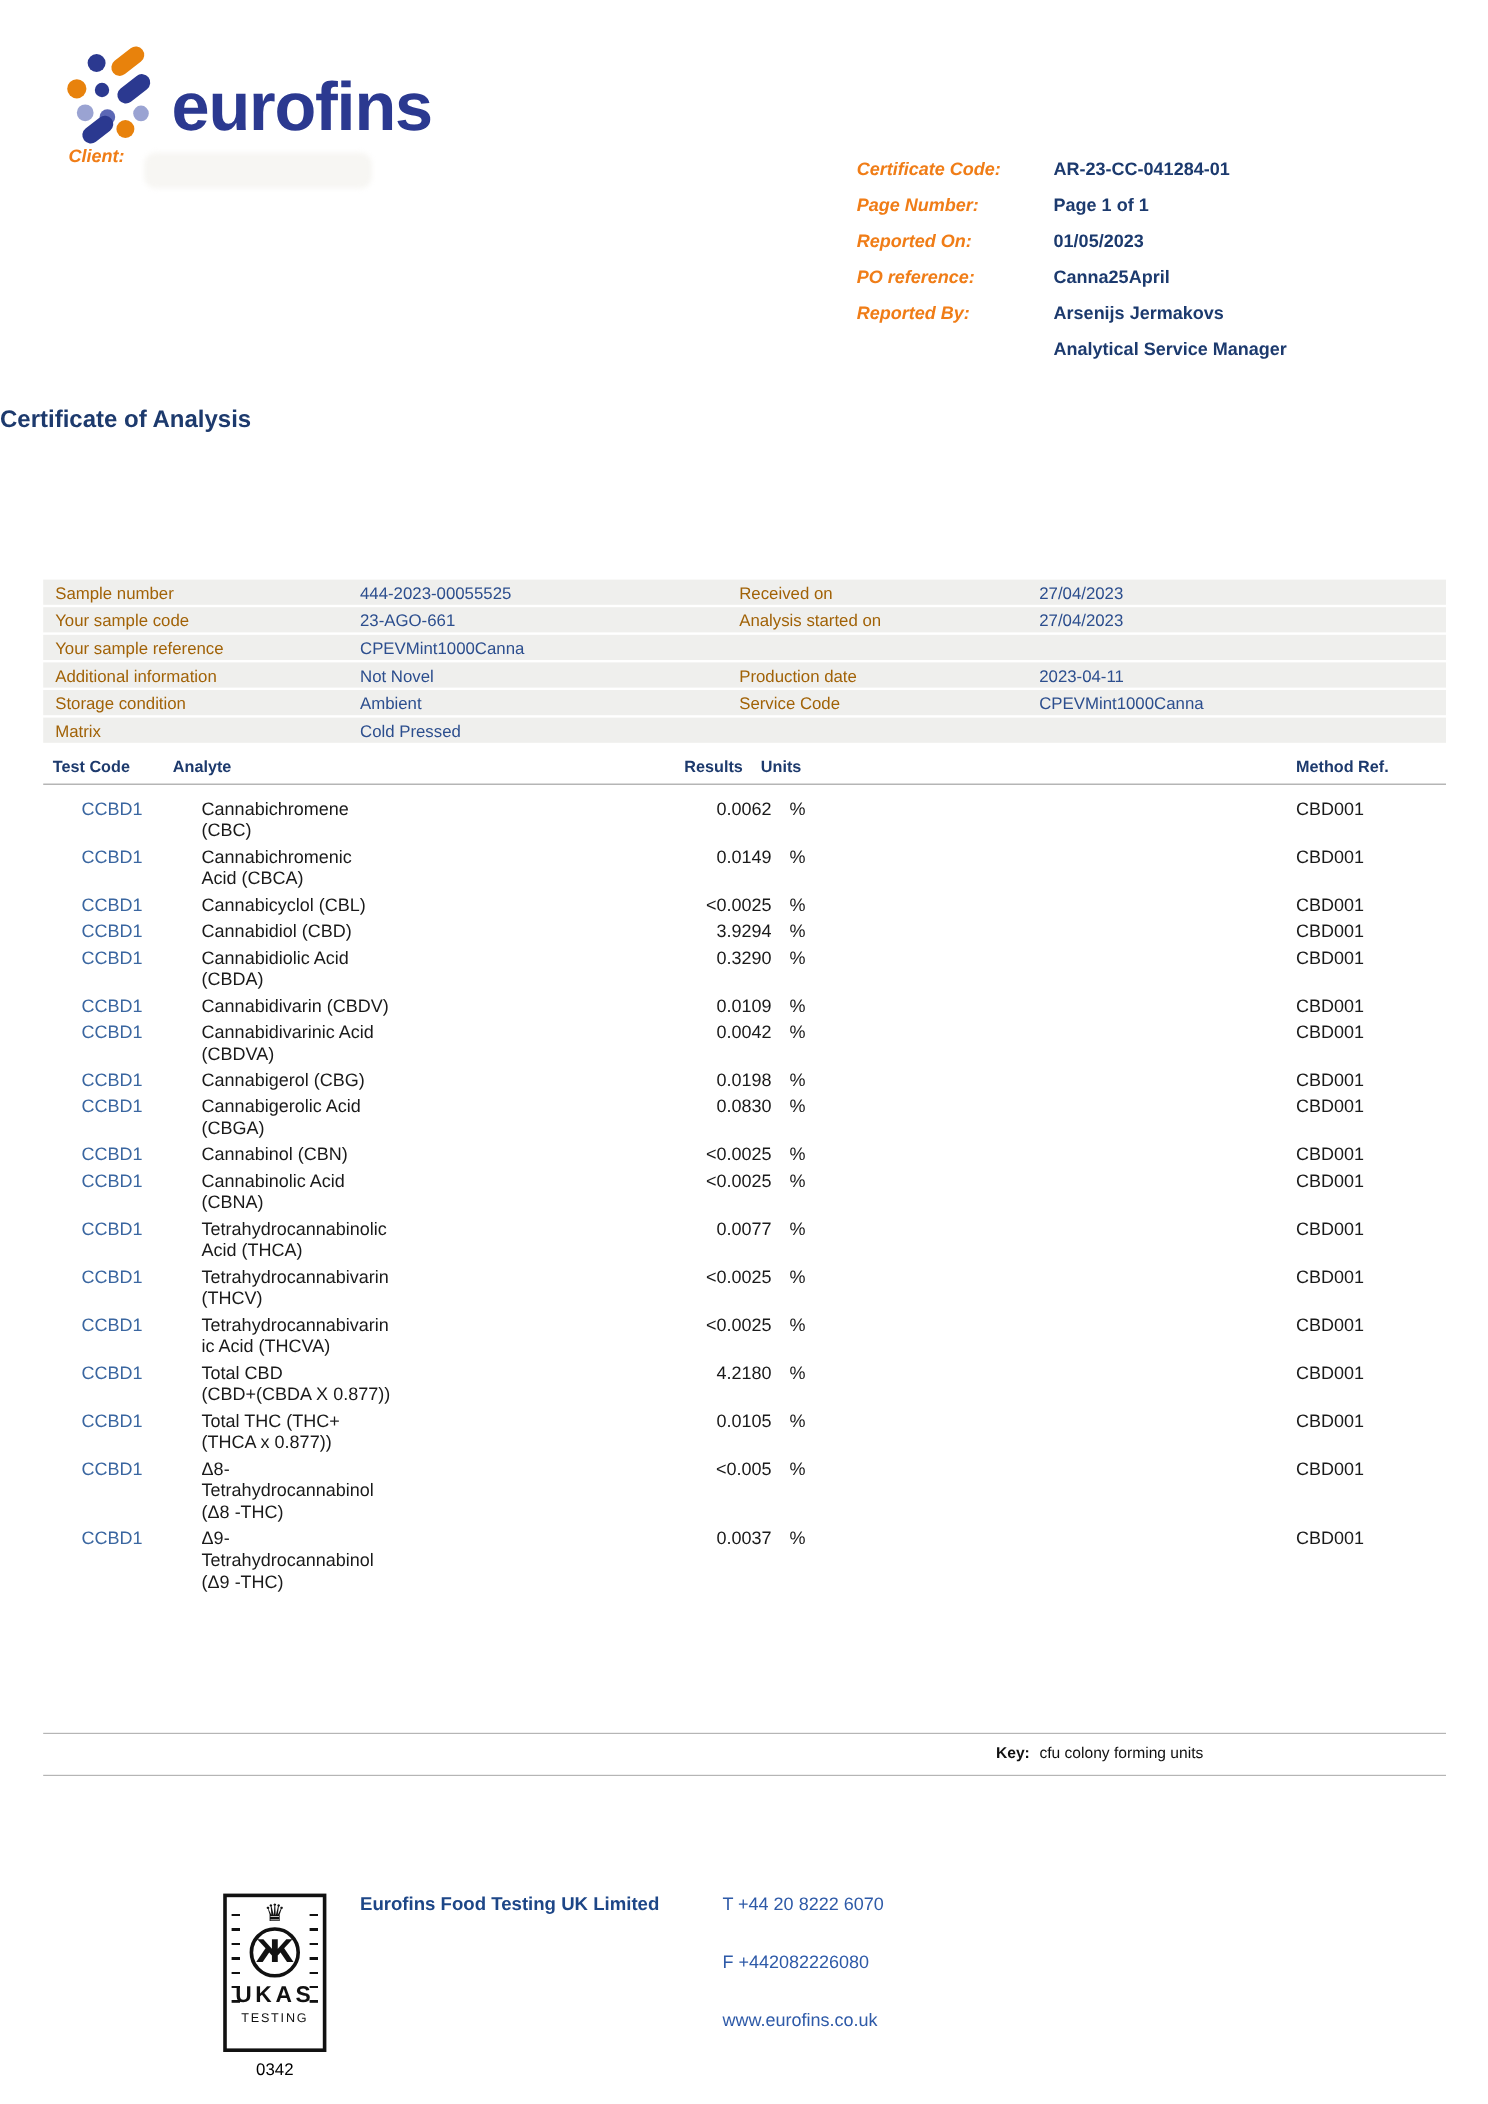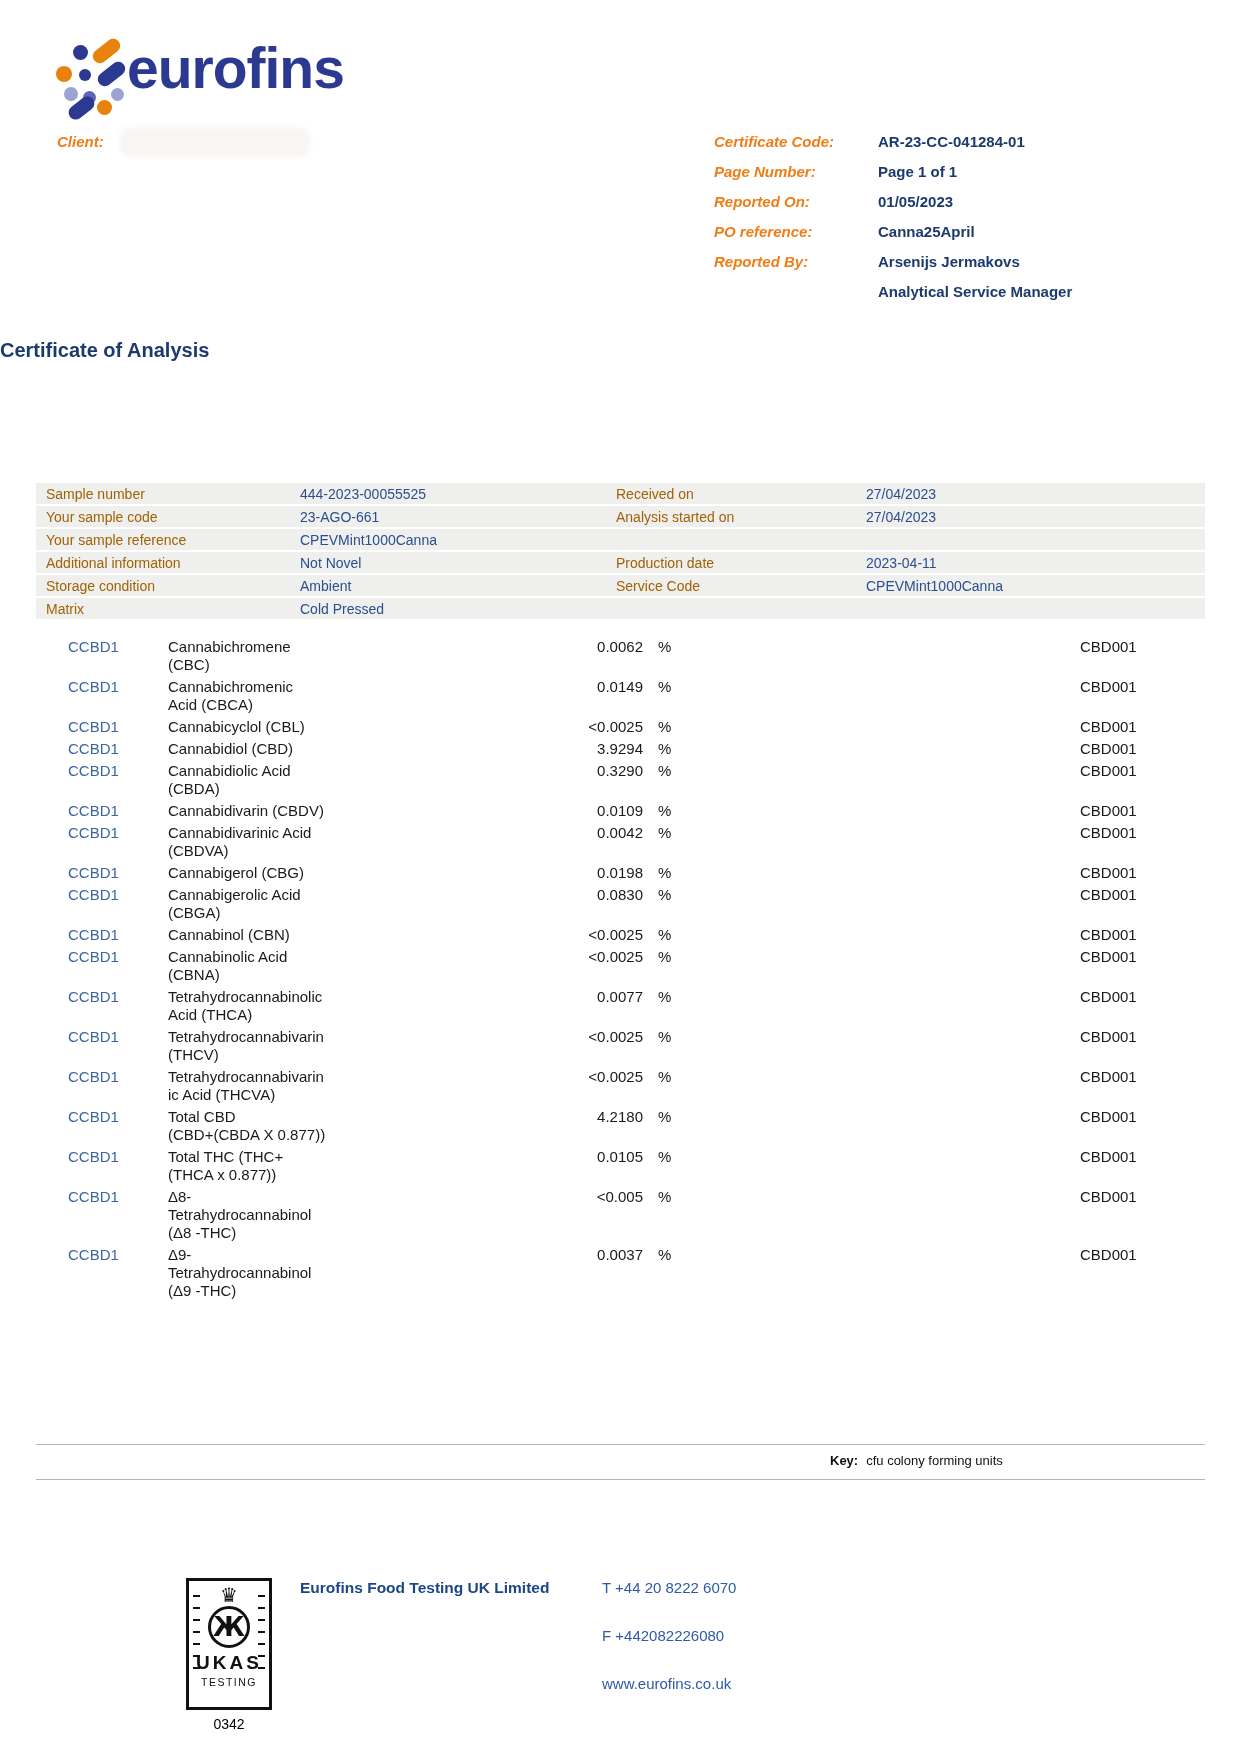--- a/index.html
+++ b/index.html
@@ -1,21 +1,21 @@
 <!DOCTYPE html>
 <html><head>
 <meta charset="utf-8">
 <style>
   * { margin:0; padding:0; box-sizing:border-box; }
   html,body { background:#ffffff; }
   body { font-family:"Liberation Sans", sans-serif; color:#1a1a1a; }
   .page { position:relative; width:1240px; height:1753px; background:#fff; overflow:hidden; }
 
   
-  .logo { position:absolute; left:55px; top:40px; display:flex; align-items:flex-start; }
+  .logo { position:absolute; left:55px; top:40px; display:flex; align-items:flex-end; gap:16px; }
   .logo-dots { position:relative; width:72px; height:78px; }
   .logo-dots span { position:absolute; display:block; }
   .dot { border-radius:50%; }
   .cap { border-radius:9px; }
   .c-navy { background:#2b3990; }
   .c-orange { background:#e8820c; }
   .c-lav { background:#9aa3d2; }
   .c-mpur { background:#5b67b5; }
   .d1 { left:18px; top:5px;  width:15px; height:15px; }
   .d2 { left:36px; top:4px;  width:31px; height:14px; transform:rotate(-38deg); }
@@ -23,21 +23,21 @@
   .d4 { left:24px; top:29px; width:12px; height:12px; }
   .d5 { left:41px; top:27px; width:31px; height:14px; transform:rotate(-38deg); }
   .d6 { left:9px;  top:47px; width:14px; height:14px; }
   .d7 { left:28px; top:51px; width:13px; height:13px; }
   .d8 { left:12px; top:61px; width:29px; height:14px; transform:rotate(-38deg); }
   .d9 { left:42px; top:60px; width:15px; height:15px; }
   .d10{ left:56px; top:48px; width:13px; height:13px; }
   .wordmark { font-size:57px; font-weight:bold; color:#2b3990; letter-spacing:-1px; line-height:1; }
 
   
-  .client { position:absolute; left:57px; top:133px; font-size:15px; font-weight:bold; font-style:italic; color:#f07d17; }
+  .client { position:absolute; left:57px; top:122px; font-size:15px; font-weight:bold; font-style:italic; color:#f07d17; }
   .client-redacted { position:absolute; left:120px; top:127px; width:190px; height:30px; background:#f7f6f3; border-radius:10px; filter:blur(2px); }
   .meta { position:absolute; left:714px; top:133px; display:grid; grid-template-columns:158px auto; column-gap:6px; row-gap:12px; font-size:15px; line-height:18px; }
   .meta .m-label { color:#f07d17; font-weight:bold; font-style:italic; white-space:nowrap; }
   .meta .m-value { color:#1c3a6e; font-weight:bold; white-space:nowrap; }
 
   
   .title { position:absolute; left:0; top:339px; width:1140px; 
            font-size:20px; font-weight:bold; color:#1d3a6d; }
 
   
@@ -185,20 +185,28 @@
     </div>
       <div class="sample-row">
       <div class="s-label">Matrix</div>
       <div class="s-value">Cold Pressed</div>
       <div class="s-label"></div>
       <div class="s-value"></div>
     </div>
     </div>
 
   <div class="results">
+    <div class="r-head">
+      <div class="col-code">Test Code</div>
+      <div class="col-analyte">Analyte</div>
+      <div class="col-result">Results</div>
+      <div class="col-unit">Units</div>
+      <div class="col-spacer"></div>
+      <div class="col-method">Method Ref.</div>
+    </div>
     <div class="r-body">
 
     <div class="r-row">
         <div class="col-code">CCBD1</div>
         <div class="col-analyte">Cannabichromene
 (CBC)</div>
         <div class="col-result">0.0062</div>
         <div class="col-unit">%</div>
         <div class="col-spacer"></div>
         <div class="col-method">CBD001</div>

